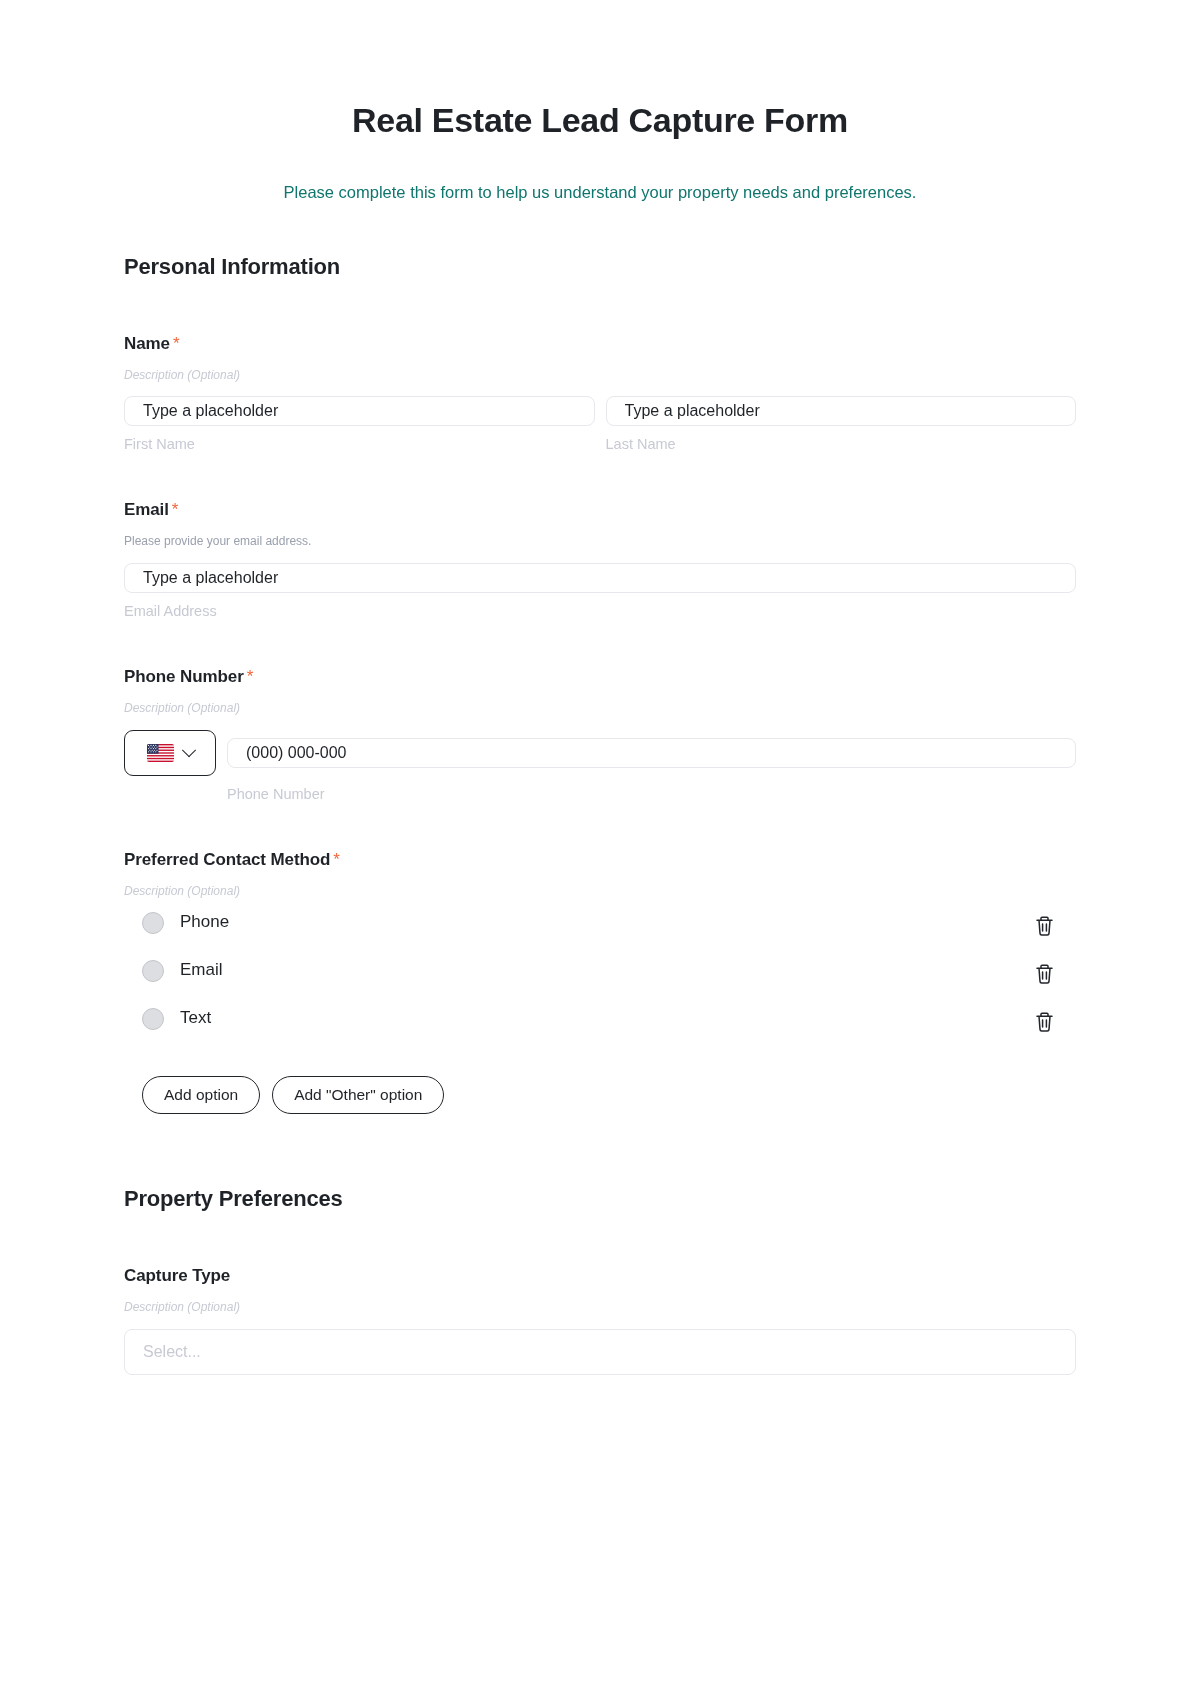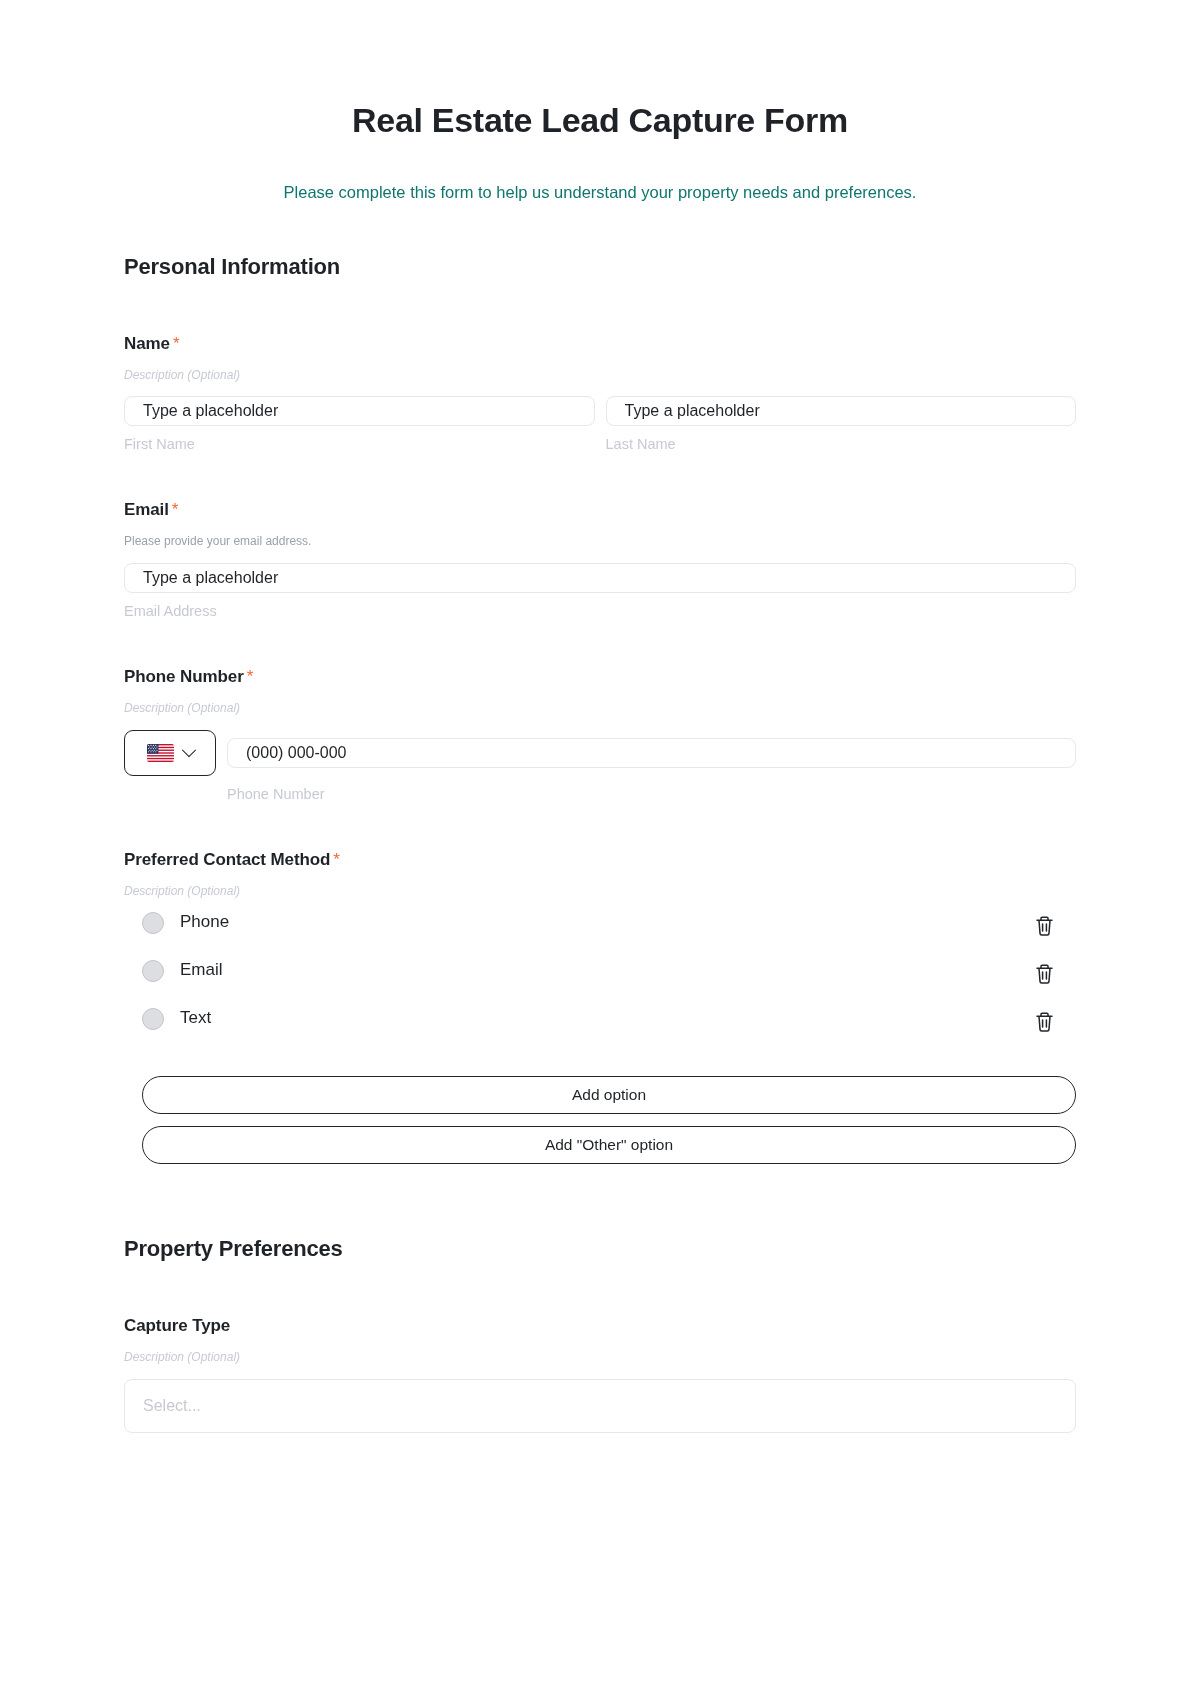--- a/index.html
+++ b/index.html
@@ -151,38 +151,37 @@
     display: flex;
     align-items: center;
     justify-content: center;
     margin-right: 20px;
   }
   .add-row {
     display: flex;
     gap: 12px;
     margin-top: 20px;
     padding-left: 18px;
-    flex-direction: column;
   }
   .pill-btn {
     height: 38px;
     border: 1.4px solid #22262c;
     border-radius: 19px;
     background: #ffffff;
     padding: 0 21px;
     font-size: 15.5px;
     font-family: "Liberation Sans", sans-serif;
     color: #1f2328;
     cursor: pointer;
     white-space: nowrap;
   }
   .section-heading.second { margin-top: 72px; }
   .select-input {
     width: 100%;
-    height: 54px;
+    height: 46px;
     border: 1px solid #e6e8ec;
     border-radius: 8px;
     background: #ffffff;
     padding: 0 18px;
     display: flex;
     align-items: center;
     font-size: 16px;
     color: #c7cad3;
     cursor: pointer;
   }

